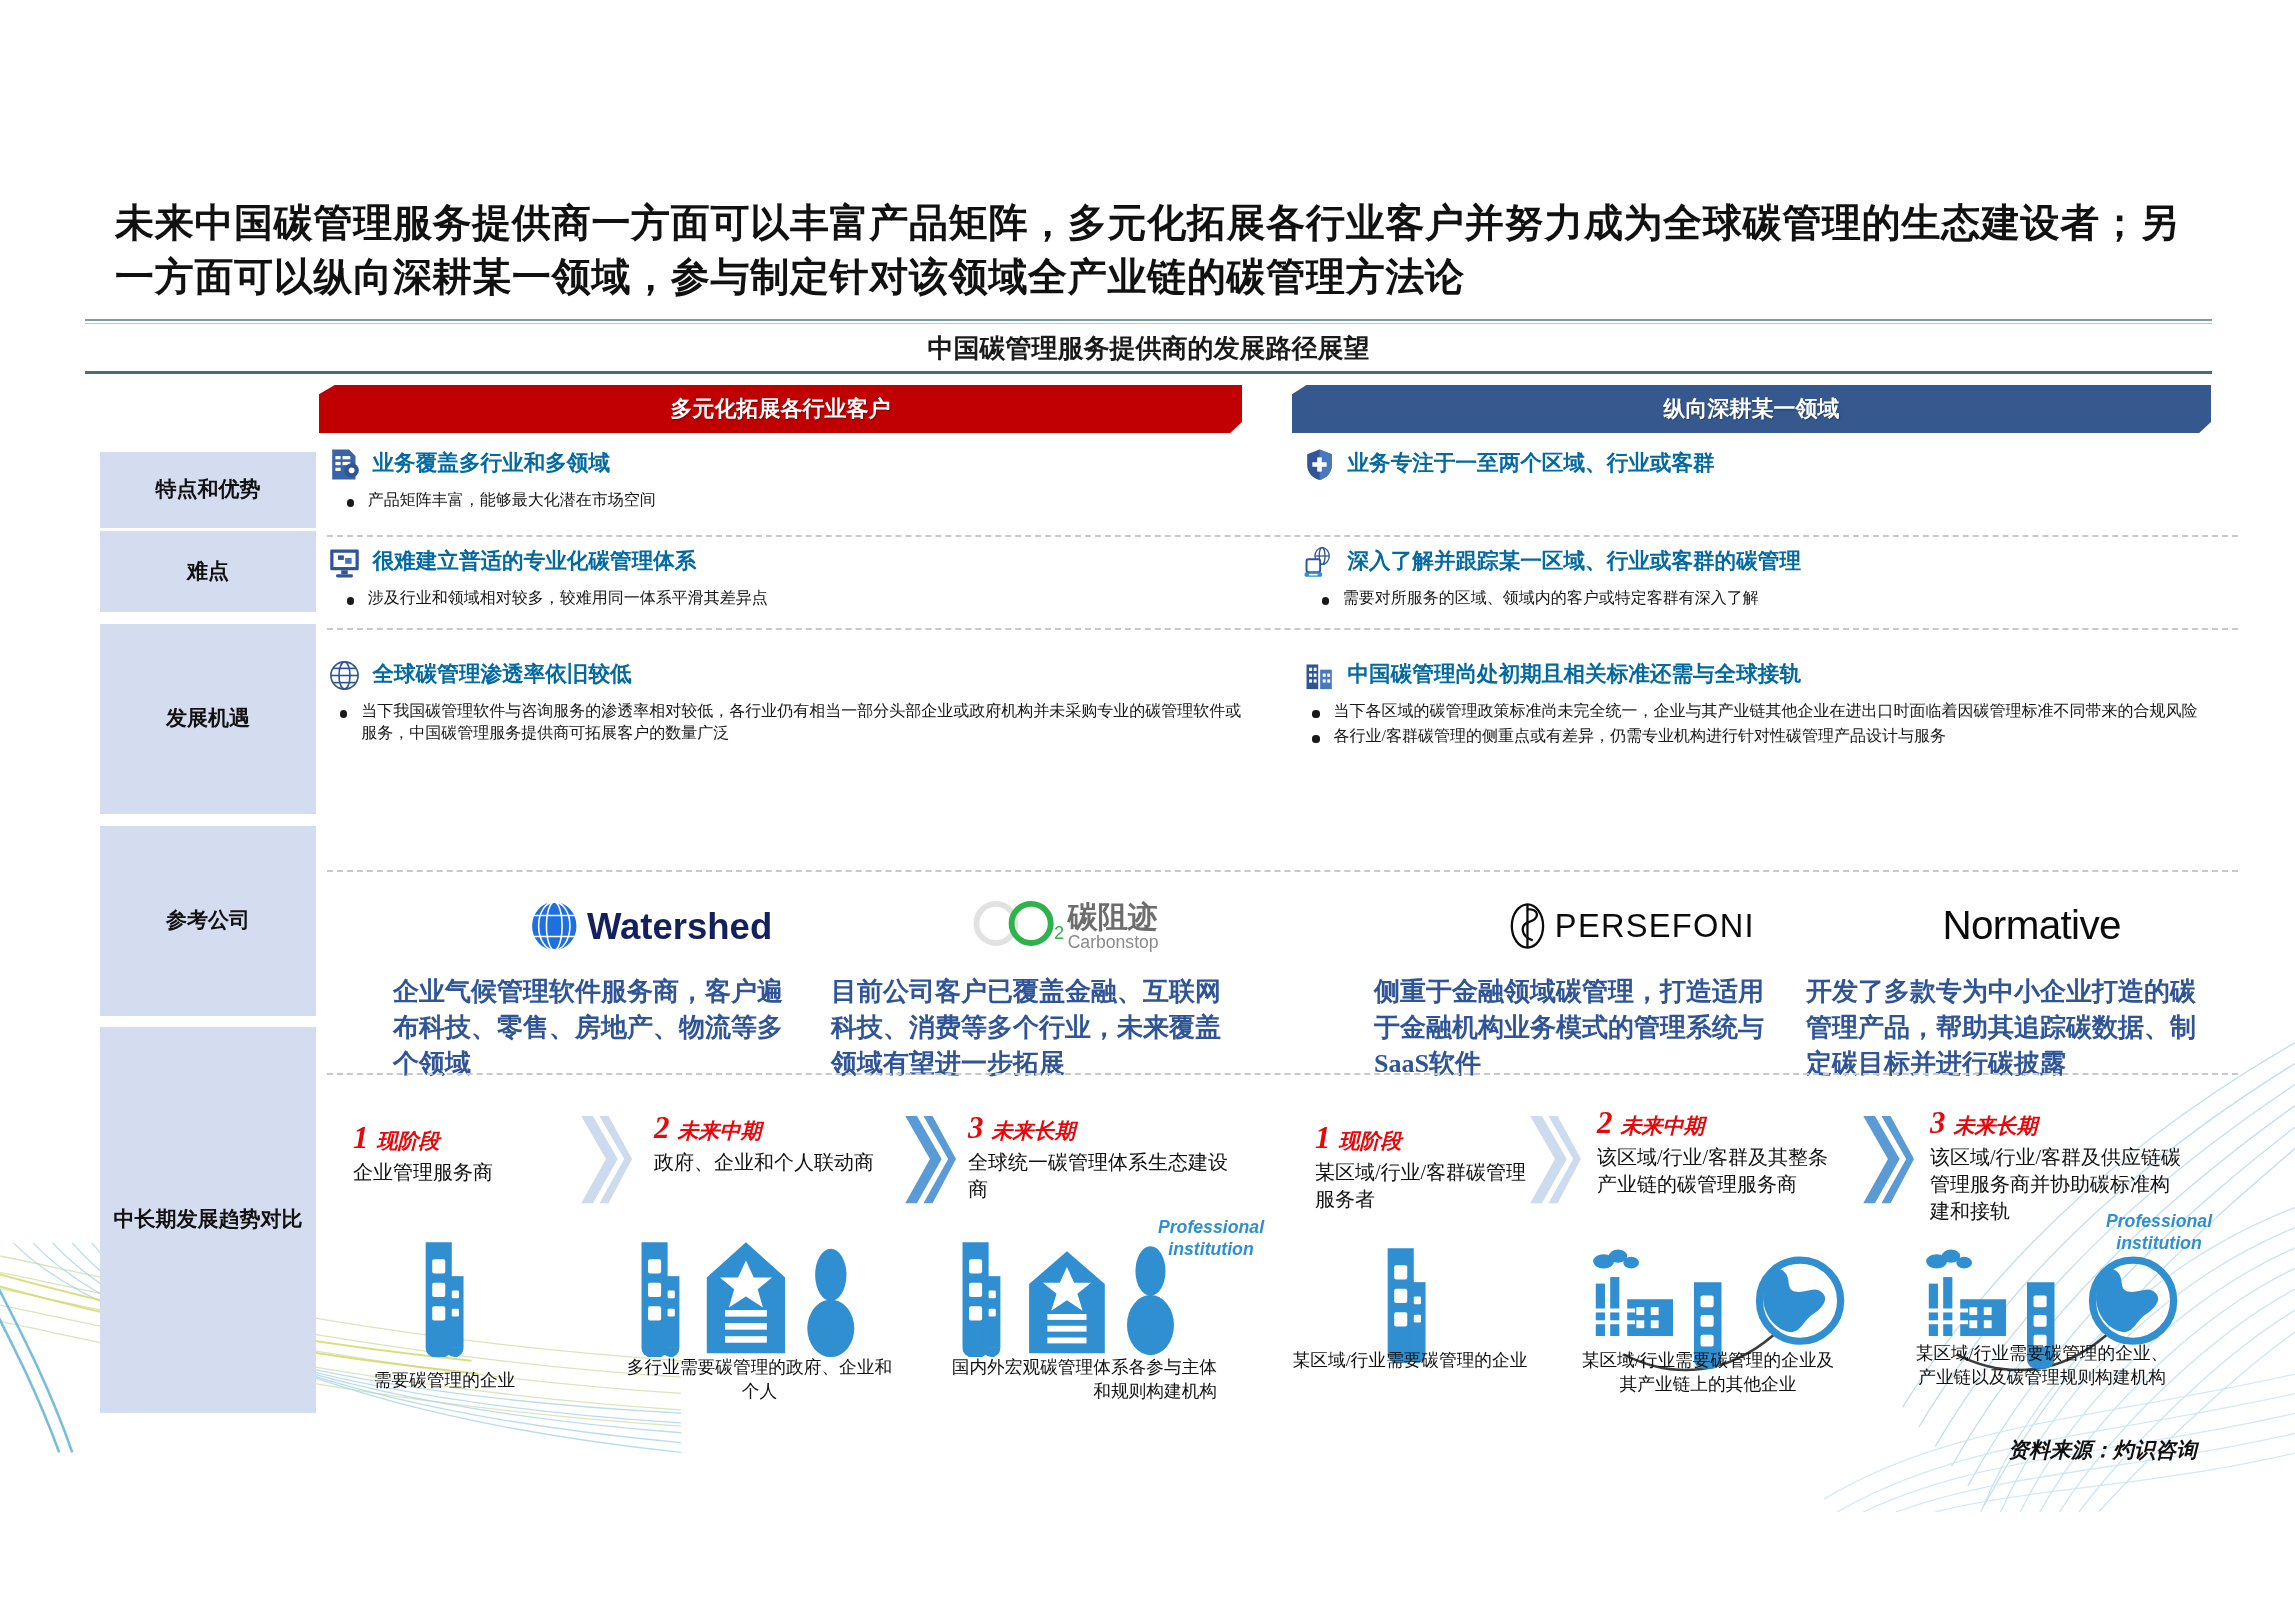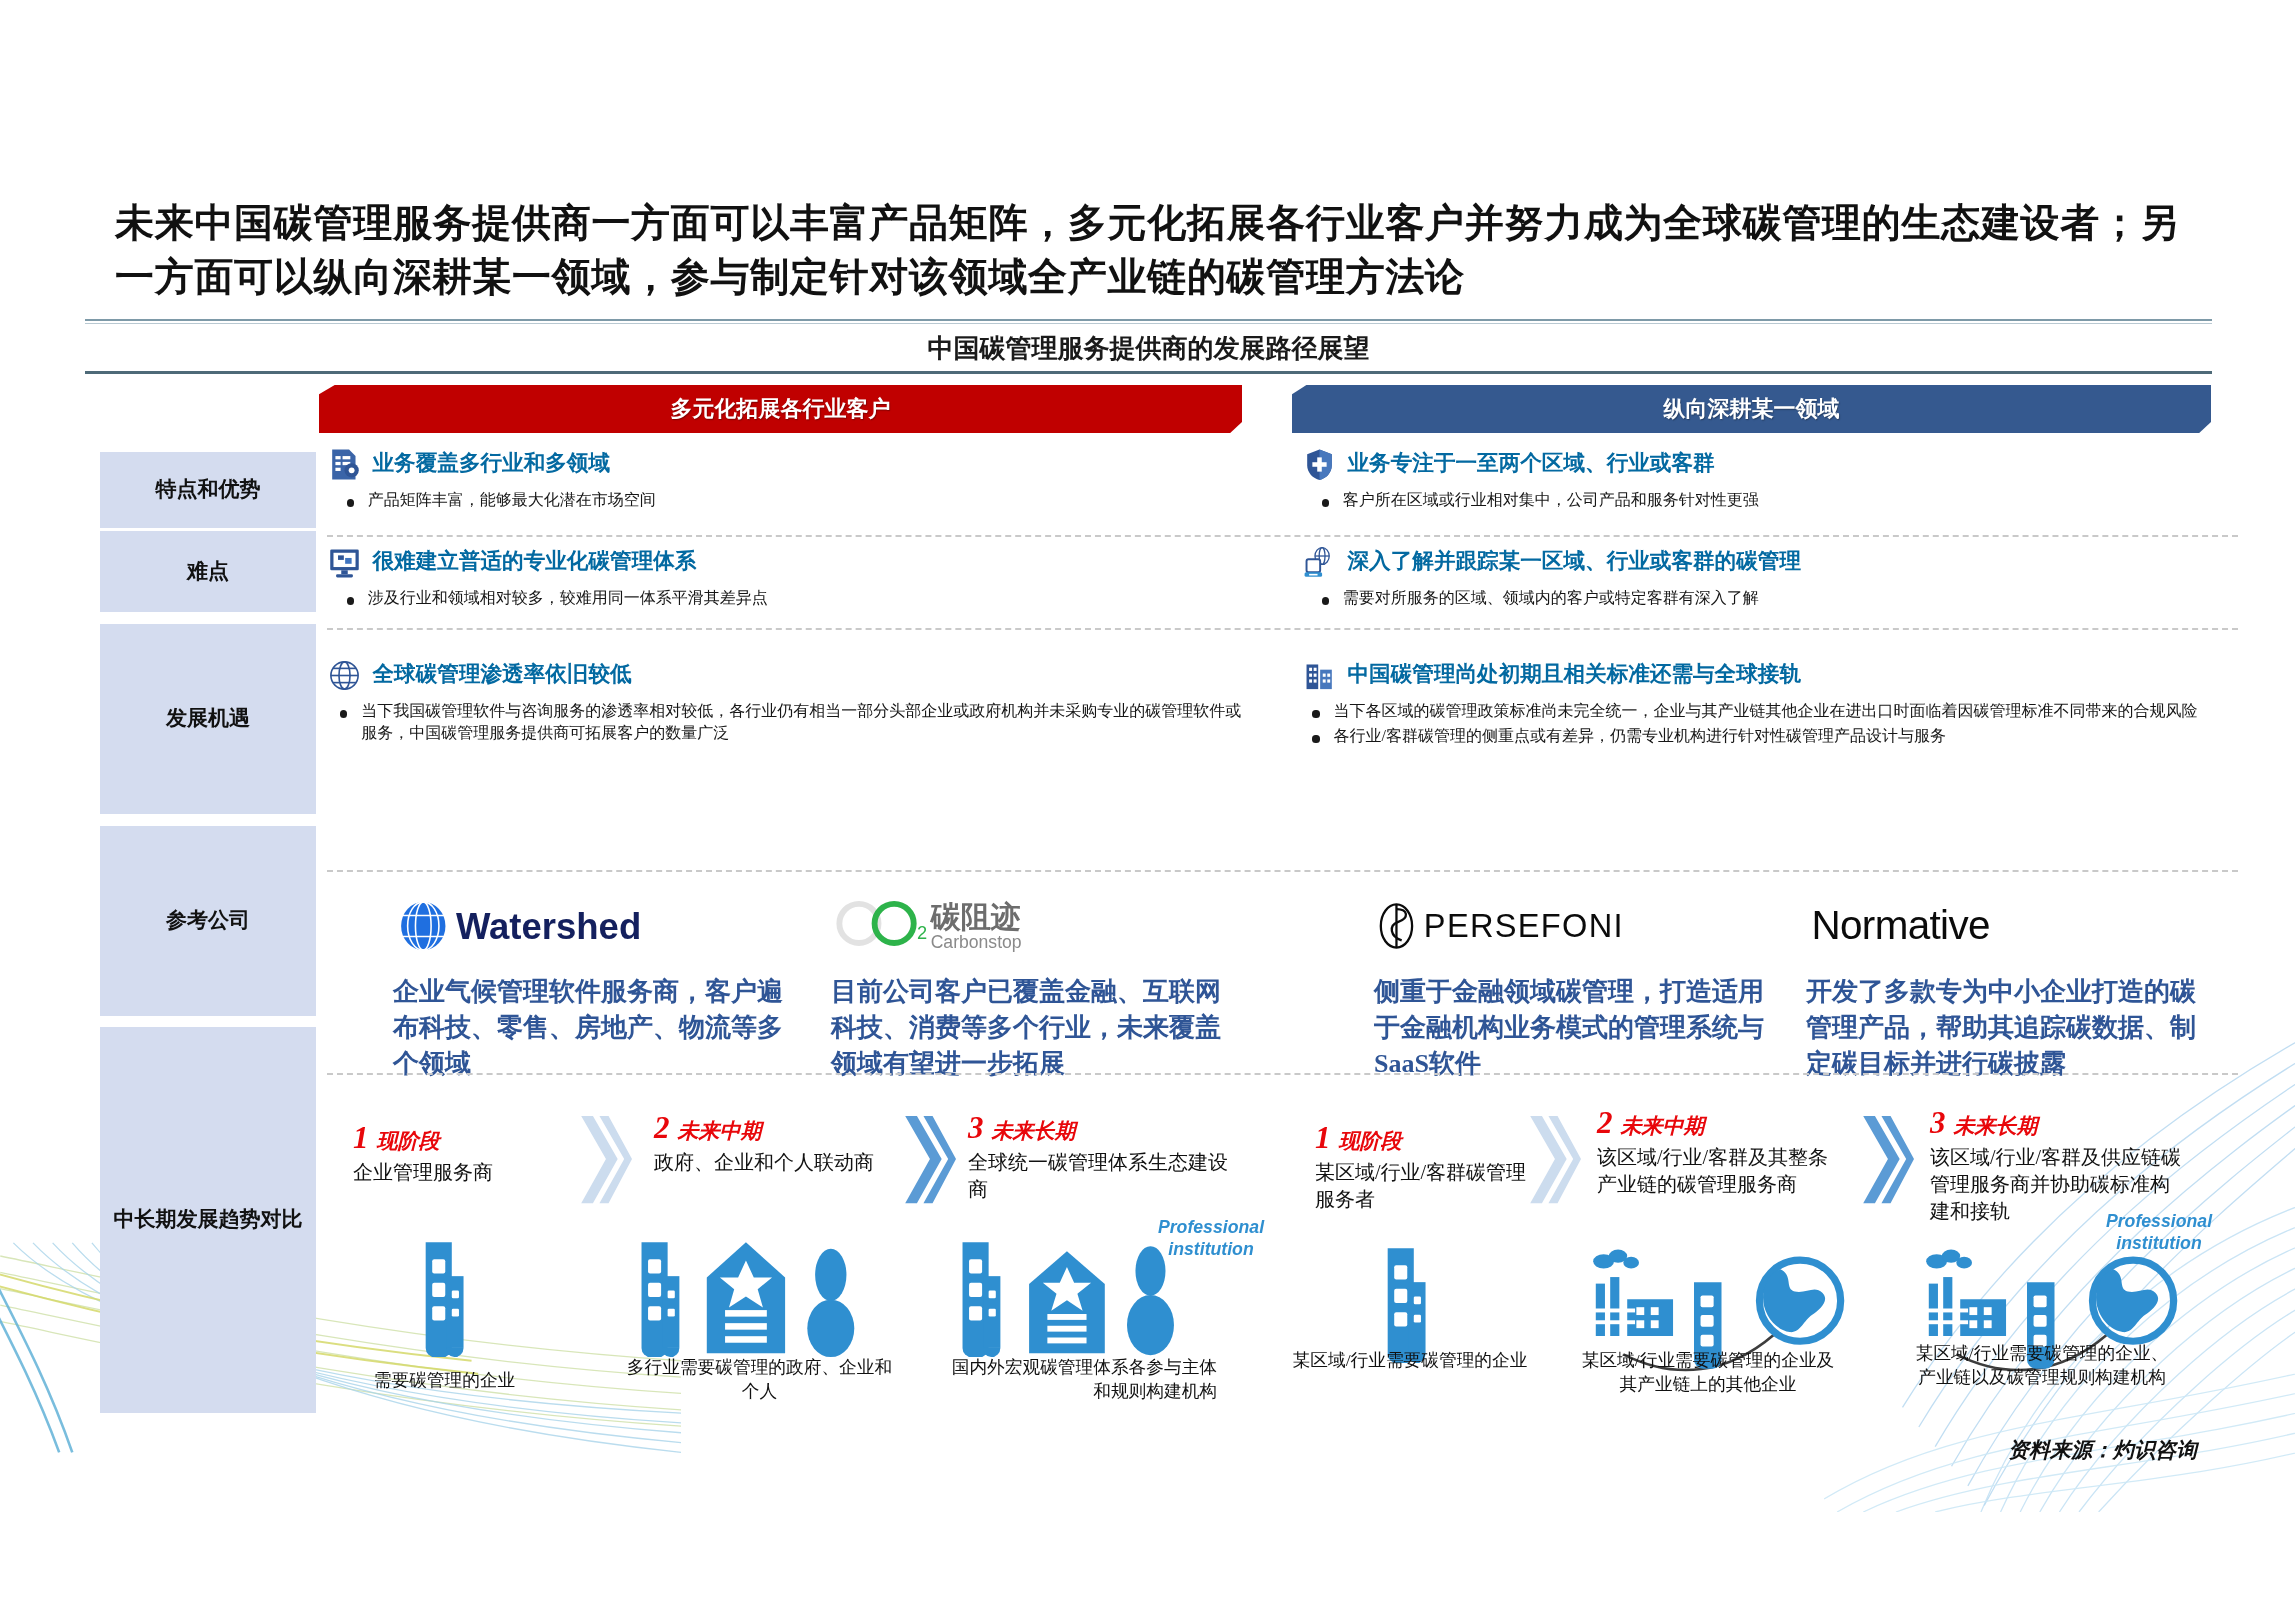--- a/index.html
+++ b/index.html
@@ -72,21 +72,21 @@
   ul.bl li:before{
     content:"";position:absolute;left:7.9px;top:10.5px;width:7.2px;height:7.2px;
     border-radius:50%;background:#1a1a1a;
   }
 
   .dashsep{position:absolute;left:327px;width:1911px;height:0;
     border-top:2px dashed #c9c9c9;}
 
   
   .logobox{position:absolute;width:412px;text-align:center;}
-  .logoimg{height:62px;display:flex;align-items:center;justify-content:flex-start;}
+  .logoimg{height:62px;display:flex;align-items:center;justify-content:flex-end;}
   .logocap{
     margin-top:17px;font-size:26px;line-height:1.38;color:#2f5596;font-weight:bold;
     text-align:left;
   }
 
   
   .stage{position:absolute;width:275px;}
   .stage .head{display:flex;align-items:baseline;gap:7.9px;white-space:nowrap;}
   .stage .num{font-size:31px;font-weight:bold;color:#e8070b;font-style:italic;line-height:1;}
   .stage .lab{font-size:21px;font-weight:bold;color:#e8070b;font-style:italic;}
@@ -211,23 +211,20 @@
       <span class="ic">
         <svg viewBox="0 0 54 54">
           <path d="M27 4 L46 11 V28 C46 40 37 48 27 51 C17 48 8 40 8 28 V11 Z" fill="#2f5596"></path>
           <path d="M27 4 L46 11 V28 C46 40 37 48 27 51 Z" fill="#4878bd"></path>
           <rect x="23.5" y="16" width="7" height="22" fill="#fff"></rect>
           <rect x="16" y="23.5" width="22" height="7" fill="#fff"></rect>
         </svg>
       </span>
       <span class="tx">业务专注于一至两个区域、行业或客群</span>
     </div>
-    <ul class="bl">
-      <li>客户所在区域或行业相对集中，公司产品和服务针对性更强</li>
-    </ul>
   </div>
 
   <div class="dashsep" style="top:535px;"></div>
 
   <div class="col colL" style="top:548px;">
     <div class="hdr">
       <span class="ic">
         <svg viewBox="0 0 54 54">
           <rect x="5" y="7" width="44" height="32" rx="2" fill="#2f5596"></rect>
           <rect x="10" y="12" width="34" height="22" fill="#ffffff"></rect>

